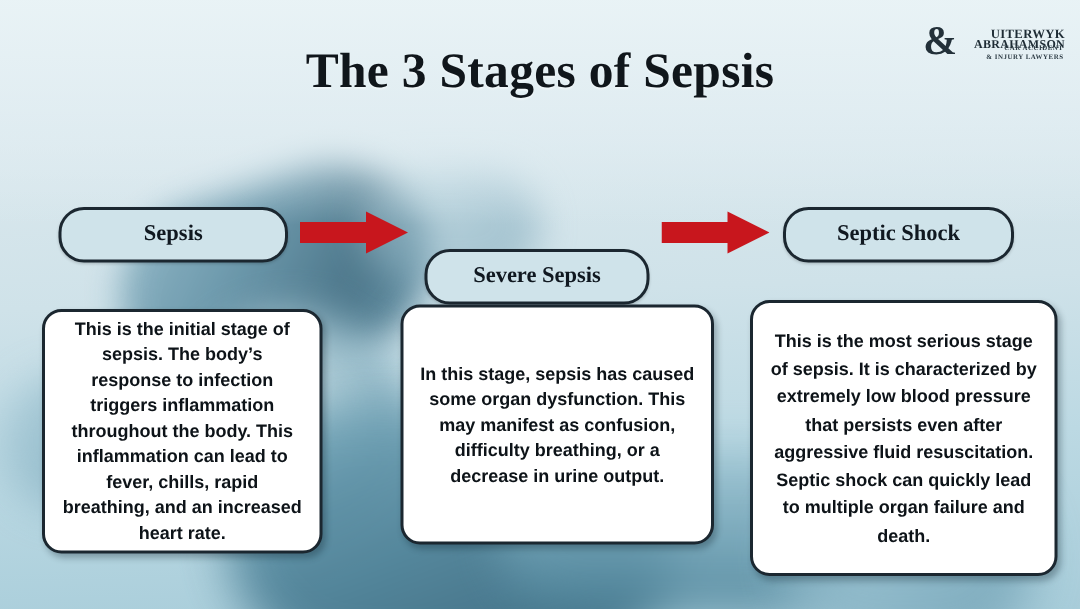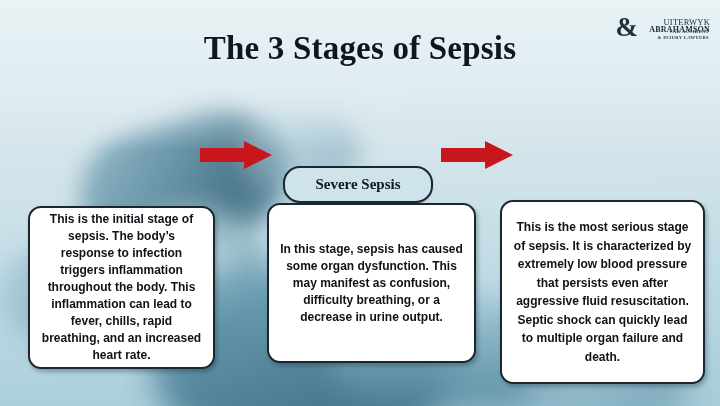--- a/index.html
+++ b/index.html
@@ -65,21 +65,21 @@
     font-family:"Liberation Serif",serif;font-size:27px;line-height:26px;
     color:#223039;font-weight:700;
   }
   .logo .l1{
     position:absolute;right:0;top:20px;font-size:8px;letter-spacing:.2px;
     font-weight:700;font-family:"Liberation Serif",serif;color:#1e2c35;
     white-space:nowrap;
   }
   .logo .l2{
     position:absolute;right:0;top:12px;font-size:8.5px;letter-spacing:.2px;
-    font-weight:400;font-family:"Liberation Serif",serif;color:#1e2c35;
+    font-weight:700;font-family:"Liberation Serif",serif;color:#1e2c35;
     white-space:nowrap;
   }
   .logo .l3{
     position:absolute;right:1px;top:24px;font-size:4.6px;letter-spacing:.35px;
     font-weight:700;color:#2b3a43;white-space:nowrap;
   }
   .logo .l4{
     position:absolute;right:1px;top:30px;font-size:4.6px;letter-spacing:.35px;
     font-weight:700;color:#2b3a43;white-space:nowrap;
   }
@@ -146,22 +146,28 @@
   <div class="logo">
     <div class="mark">&amp;</div>
     <div class="l1">ABRAHAMSON</div>
     <div class="l2">UITERWYK</div>
     <div class="l3">CAR ACCIDENT</div>
     <div class="l4">&amp; INJURY LAWYERS</div>
   </div>
 
   <div class="title">The 3 Stages of Sepsis</div>
 
+  <div class="pill" id="pill1">
+    <span>Sepsis</span>
+  </div>
   <div class="pill" id="pill2">
     <span>Severe Sepsis</span>
+  </div>
+  <div class="pill" id="pill3">
+    <span>Septic Shock</span>
   </div>
 
   <svg class="arrow" id="arrow1" viewBox="0 0 72 30">
     <polygon points="0,8 44,8 44,1 72,15 44,29 44,22 0,22" fill="#C8161D"></polygon>
   </svg>
   <svg class="arrow" id="arrow2" viewBox="0 0 72 30">
     <polygon points="0,8 44,8 44,1 72,15 44,29 44,22 0,22" fill="#C8161D"></polygon>
   </svg>
 
   <div class="card" id="card1">

